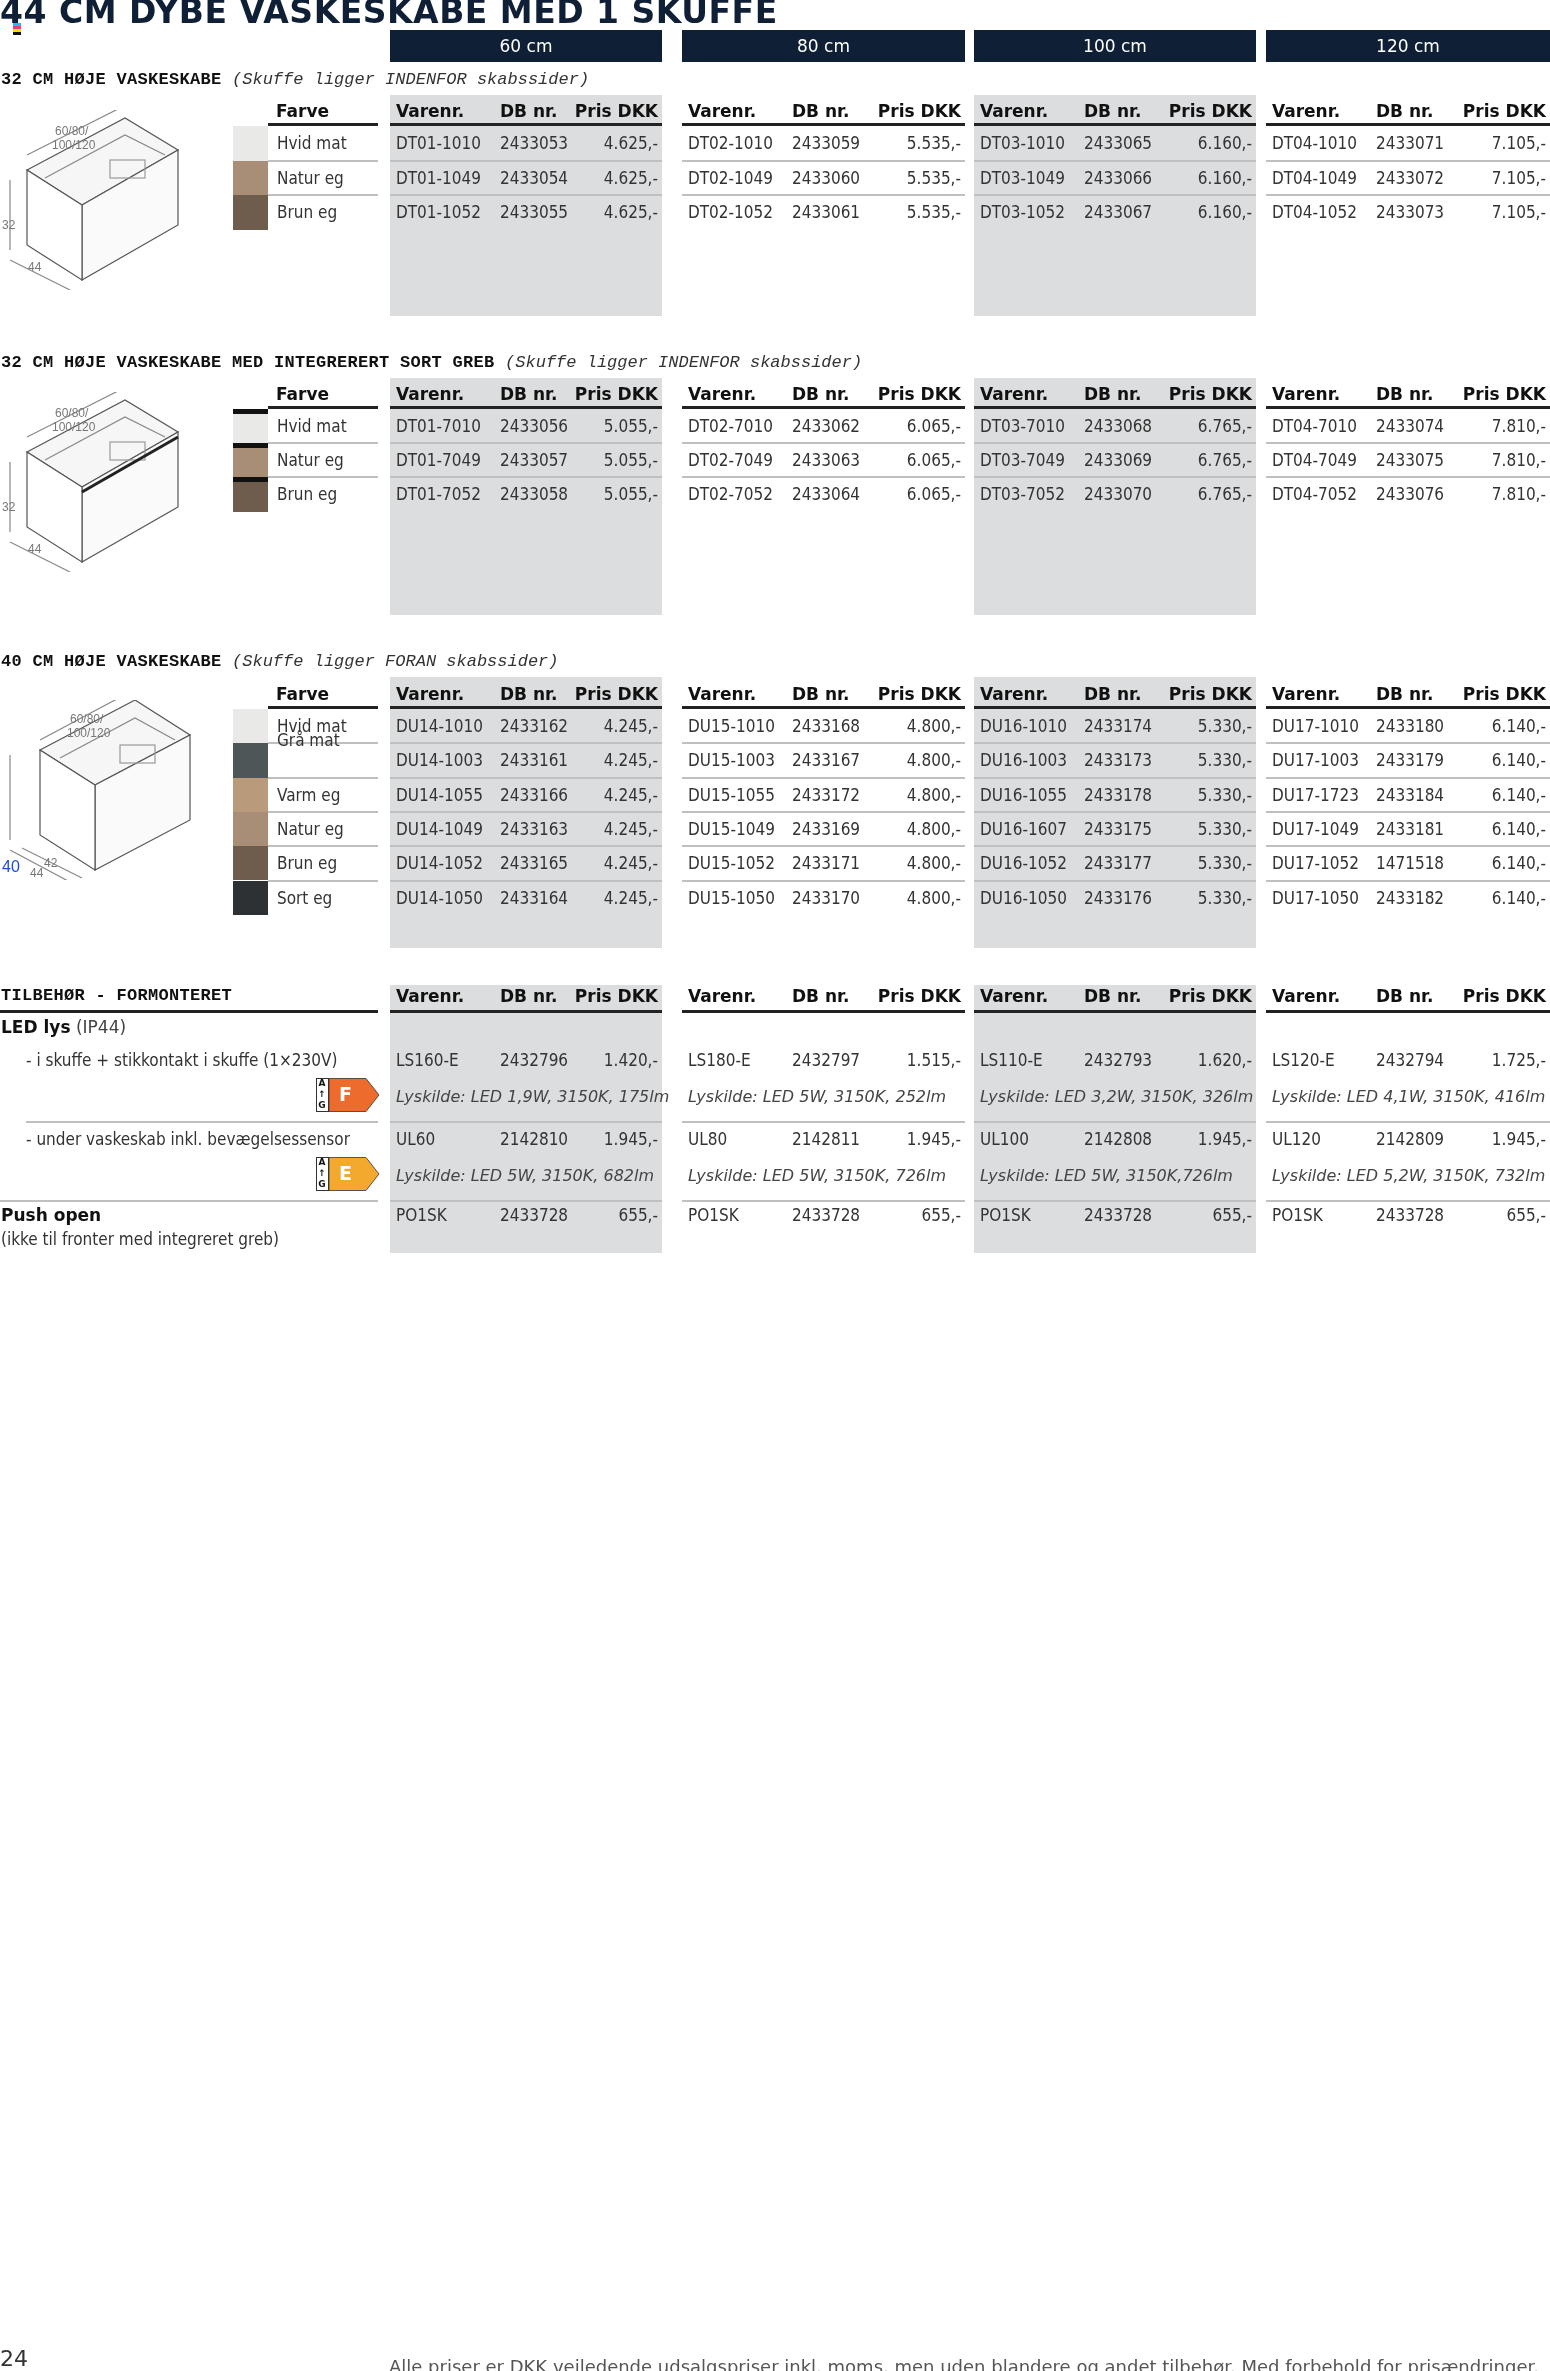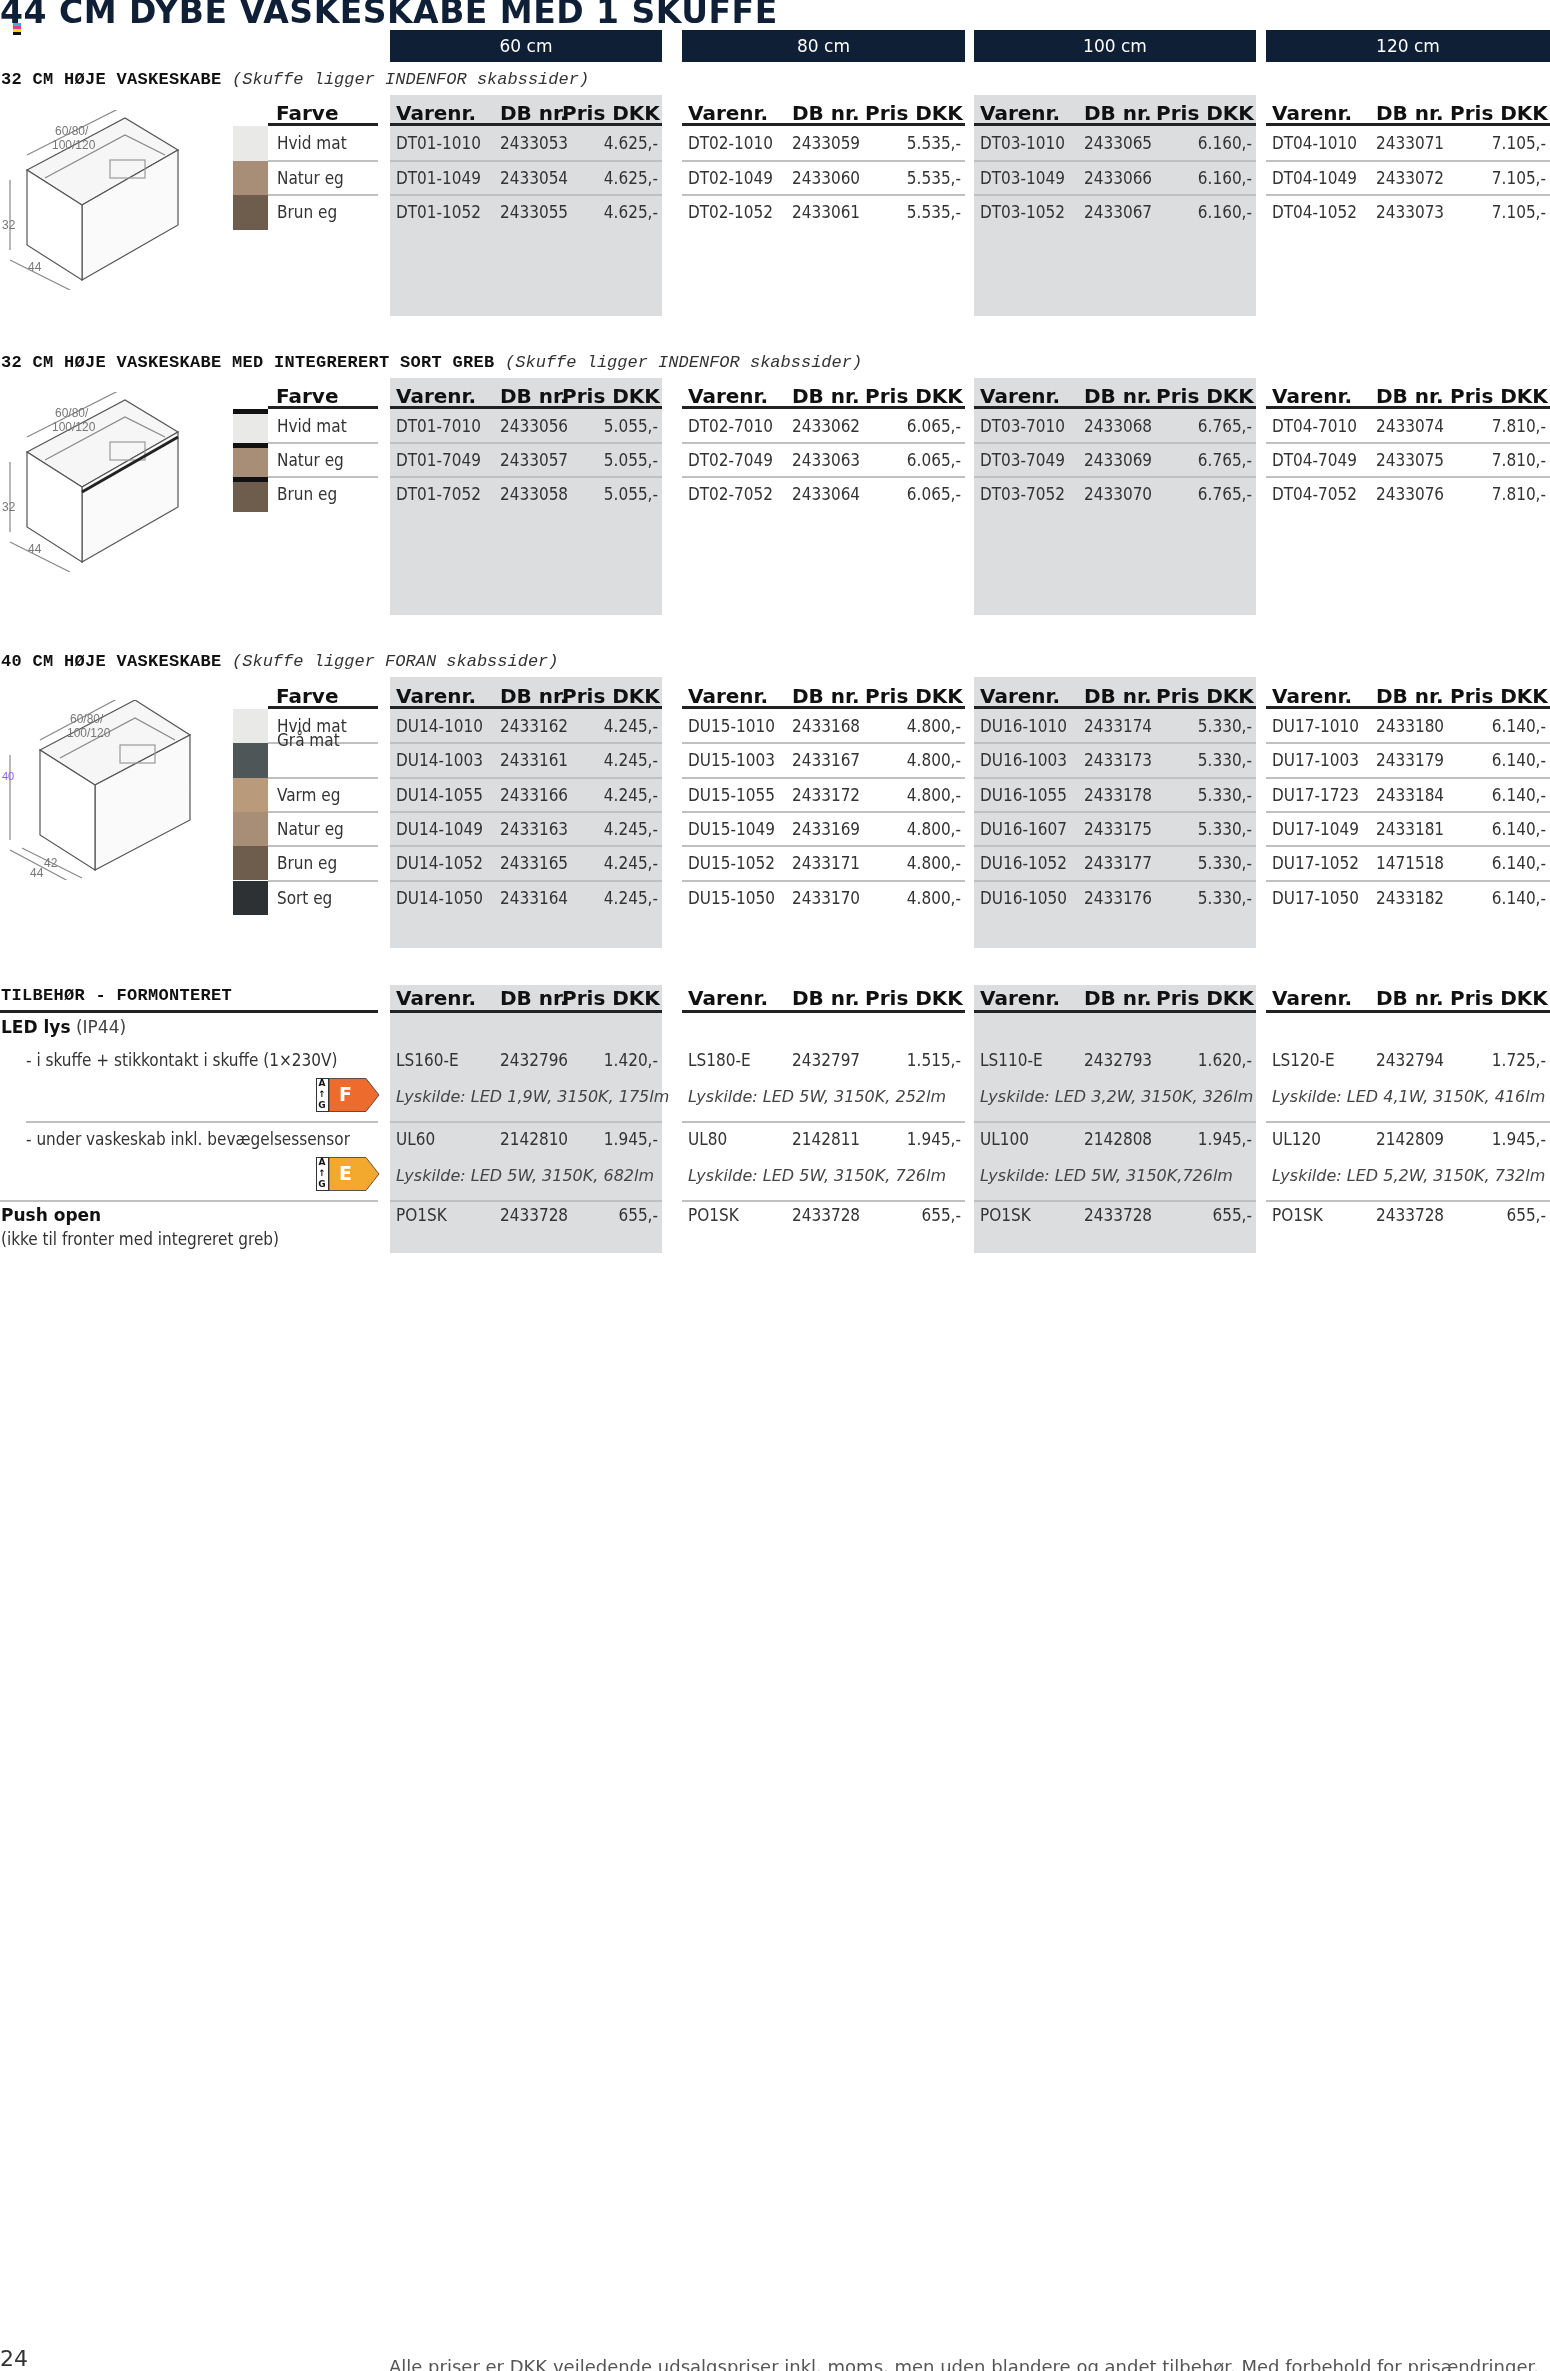--- a/index.html
+++ b/index.html
@@ -6,21 +6,21 @@
   html, body { width: 1550px; height: 2371px; background: #ffffff; overflow: hidden; }
   body { position: relative; font-family: "DejaVu Sans", sans-serif; color: #222; }
   .abs { position: absolute; }
   .title { left: 0; top: -8px; font-family: "DejaVu Sans", sans-serif; font-weight: bold; font-size: 33px; color: #0e1f36; letter-spacing: 0.5px; white-space: nowrap; }
   .cmyk { left: 13px; top: 23px; width: 8px; height: 13px; }
   .cmyk span { display: block; height: 3px; }
   .size-hdr { top: 30px; height: 32px; background: #0e1f36; color: #fff; font-size: 17px; display: flex; align-items: center; justify-content: center; font-family: "DejaVu Sans", sans-serif; }
   .sec-title { left: 1px; font-size: 17px; font-weight: bold; color: #111; white-space: nowrap; font-family: Liberation Mono, monospace; letter-spacing: 0.3px; }
   .sec-title .note { font-weight: normal; font-style: italic; color: #333; letter-spacing: 0; }
   .gray-band { background: #dcdddf; }
-  .colhdr { font-weight: bold; font-size: 20px; color: #111; white-space: nowrap; }
+  .colhdr { font-weight: bold; font-size: 17px; color: #111; white-space: nowrap; }
   .hdr-rule { height: 3px; background: #222; }
   .row-rule { height: 2px; background: #bfc0c2; }
   .cell { font-size: 17px; color: #333; white-space: nowrap; font-family: "DejaVu Sans Condensed", "DejaVu Sans", sans-serif; }
   .price { text-align: right; }
   .swatch { width: 35px; }
   .italic-small { font-size: 16px; font-style: italic; color: #444; white-space: nowrap; }
   .energy { width: 64px; height: 34px; }
   .footer-num { left: 0; top: 2346px; font-size: 22px; color: #333; }
   .footer-text { left: 389px; top: 2356px; font-size: 18px; color: #555; white-space: nowrap; }
   .diagram { position: absolute; }
@@ -268,21 +268,21 @@
         <rect x="120" y="45" width="35" height="18" stroke="#999" fill="none"></rect>
 
         <line x1="40" y1="40" x2="130" y2="-8" stroke="#888"></line>
         <line x1="10" y1="55" x2="10" y2="140" stroke="#888"></line>
         <line x1="10" y1="150" x2="70" y2="182" stroke="#888"></line>
         <line x1="22" y1="148" x2="82" y2="178" stroke="#888"></line>
       </g>
     </svg></div>
       <div class="abs" style="left:70px;top:712px;font-size:12px;color:#777;font-family:'Liberation Sans',sans-serif">60/80/</div>
       <div class="abs" style="left:67px;top:726px;font-size:12px;color:#777;font-family:'Liberation Sans',sans-serif">100/120</div>
-      <div class="abs" style="left:2px;top:770px;font-size:11px;color:#8b5cf6;font-family:'Liberation Sans',sans-serif">40</div>
+      <div class="abs" style="left:2px;top:858px;font-size:16px;color:#1d4ed8;font-family:'Liberation Sans',sans-serif">40</div>
       <div class="abs" style="left:30px;top:866px;font-size:12px;color:#777;font-family:'Liberation Sans',sans-serif">44</div>
       <div class="abs" style="left:44px;top:856px;font-size:12px;color:#777;font-family:'Liberation Sans',sans-serif">42</div>
       <div class="abs colhdr" style="left:276px;top:684px">Farve</div>
       <div class="abs hdr-rule" style="left:268px;top:706px;width:110px"></div>
       <div class="abs colhdr" style="left:396px;top:684px">Varenr.</div>
       <div class="abs colhdr" style="left:500px;top:684px">DB nr.</div>
       <div class="abs colhdr" style="left:562px;top:684px;width:96px;text-align:right">Pris DKK</div>
       <div class="abs hdr-rule" style="left:390px;top:706px;width:272px"></div>
       <div class="abs colhdr" style="left:688px;top:684px">Varenr.</div>
       <div class="abs colhdr" style="left:792px;top:684px">DB nr.</div>

